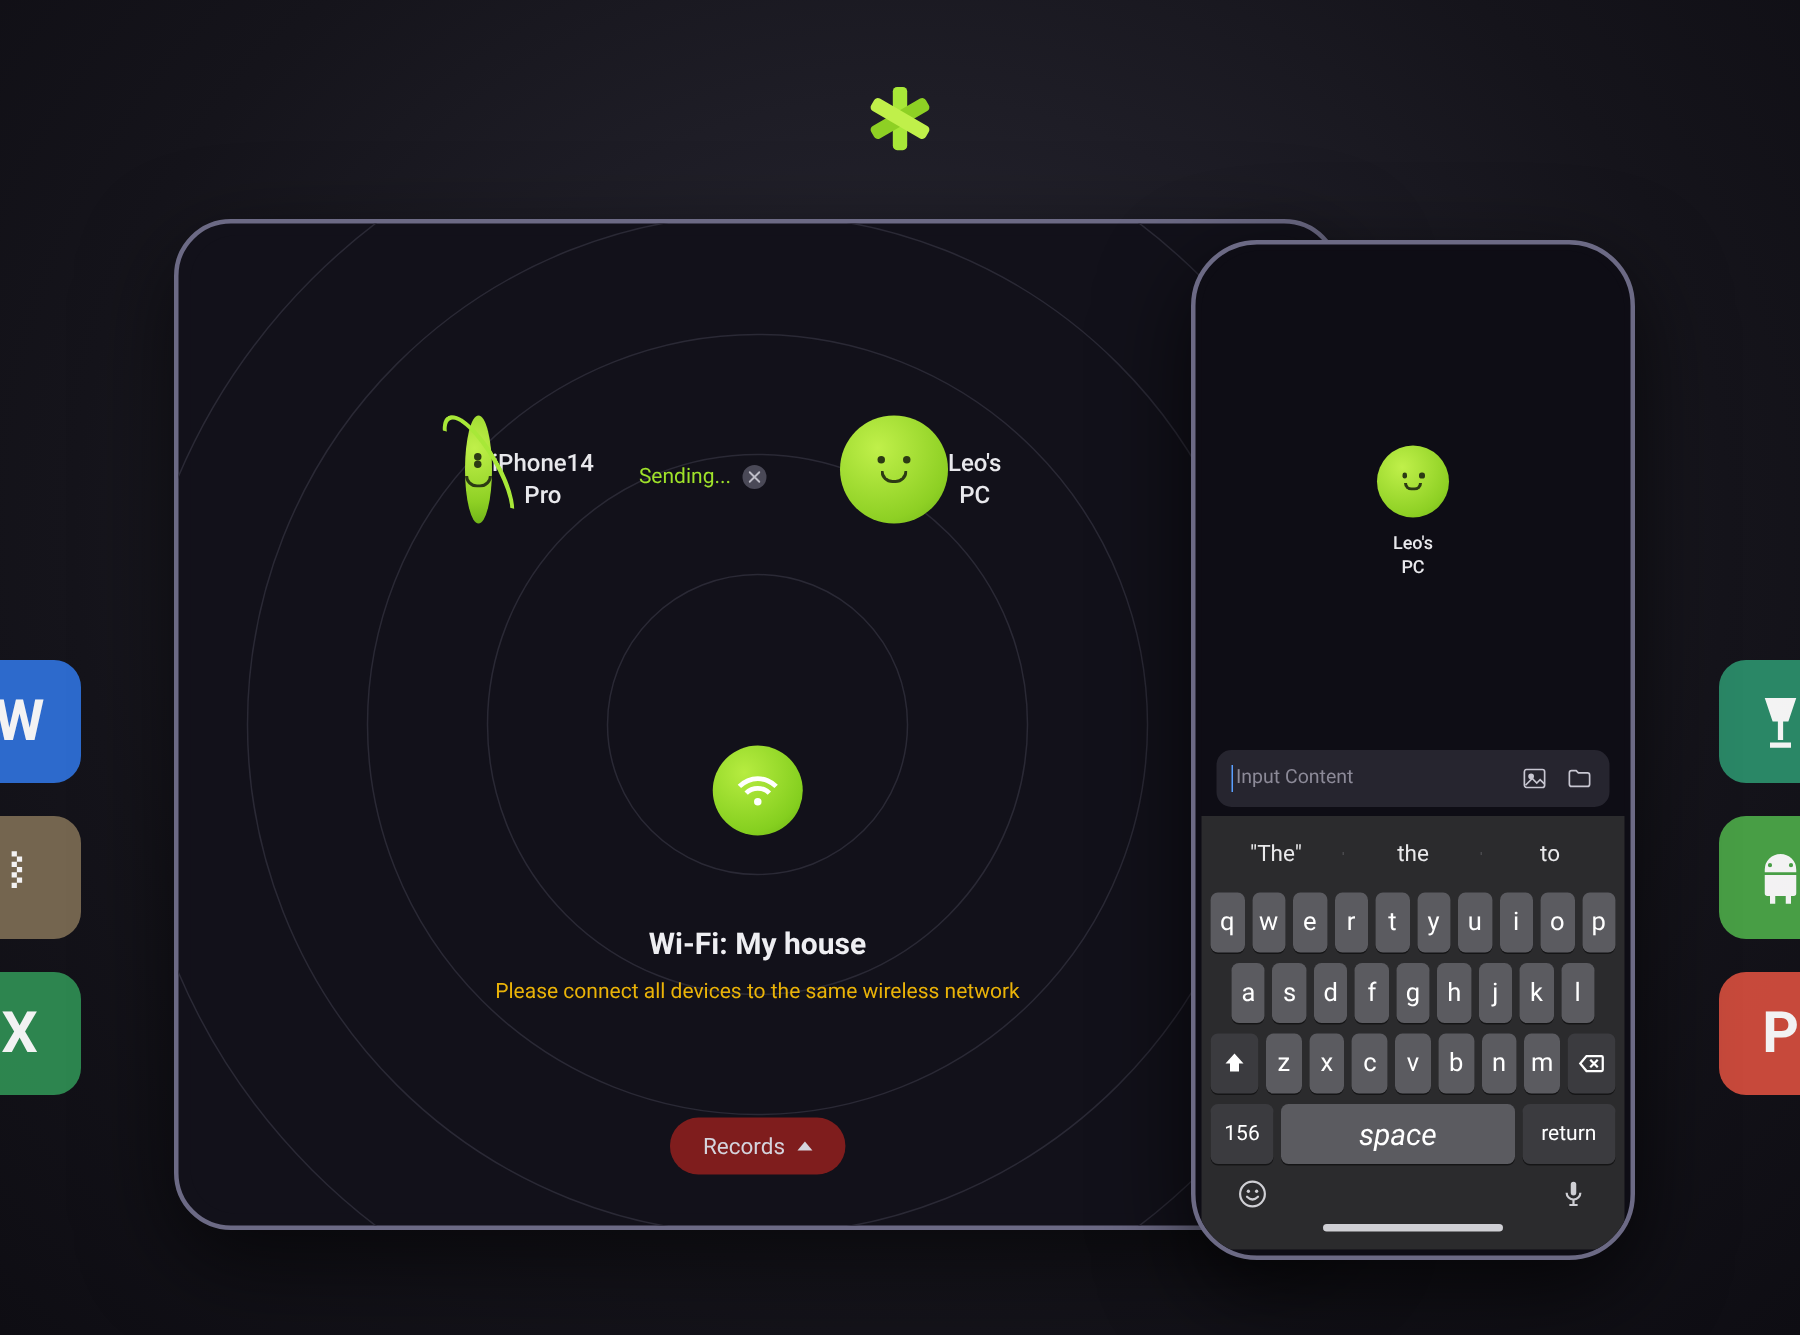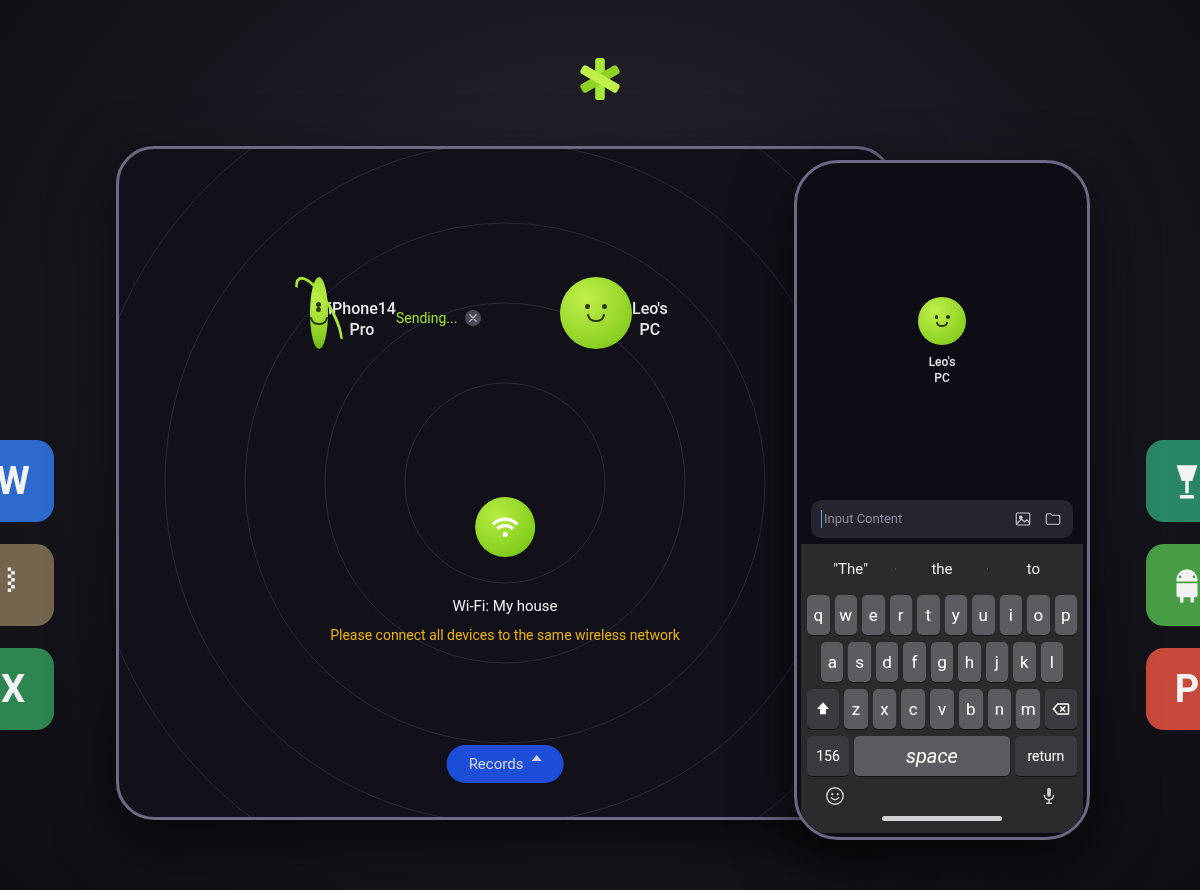--- a/index.html
+++ b/index.html
@@ -26,31 +26,31 @@
 
 .devices { position: absolute; top: 120px; left: 0; right: 0; display: flex; justify-content: center; gap: 110px; }
 .device { display: flex; flex-direction: row; align-items: center; width: 140px; }
 .device-avatar { width: 72px; height: 72px; border-radius: 50%; background: radial-gradient(circle at 35% 30%, #c0f04a, #8ed024 70%, #6fb318); display: flex; align-items: center; justify-content: center; position: relative; }
 .device-avatar.progress::after { content: ""; position: absolute; inset: -5px; border-radius: 50%; border: 3px solid transparent; border-top-color: #a8e838; border-right-color: #a8e838; transform: rotate(-30deg); }
 .face { font-size: 0; }
 .face .eye { display: inline-block; width: 5px; height: 5px; background: #2c3a14; border-radius: 50%; margin: 0 6px; }
 .face .mouth { display: block; width: 18px; height: 8px; border: 2.5px solid #2c3a14; border-top: none; border-radius: 0 0 12px 12px; margin: 5px auto 0; }
 .device-name { margin-top: 14px; font-size: 16px; font-weight: 500; text-align: center; line-height: 1.3; color: #e8e8ec; }
 .device-status { margin-top: 10px; display: flex; align-items: center; gap: 8px; }
-.device-status .txt { color: #9fe22a; font-size: 14px; }
+.device-status .txt { color: #9fe22a; font-size: 14px; margin-left: 30px; }
 .device-status .cancel { width: 16px; height: 16px; border-radius: 50%; background: #4a4957; display: flex; align-items: center; justify-content: center; cursor: pointer; }
 .device-status .cancel svg { width: 8px; height: 8px; }
 
 .wifi-center { position: absolute; top: 340px; left: 50%; transform: translateX(-50%); display: flex; flex-direction: column; align-items: center; }
 .wifi-circle { width: 60px; height: 60px; border-radius: 50%; background: radial-gradient(circle at 35% 30%, #b6ec40, #85cf1f 70%, #69b012); display: flex; align-items: center; justify-content: center; }
 .wifi-circle svg { width: 30px; height: 30px; fill: #fff; }
-.wifi-name { margin-top: 40px; font-size: 15px; font-weight: 400; color: #eeeef2; }
+.wifi-name { margin-top: 60px; font-size: 20px; font-weight: 700; color: #eeeef2; }
 .wifi-hint { margin-top: 12px; font-size: 14px; color: #eab308; }
 
-.records-btn { position: absolute; bottom: 26px; left: 50%; transform: translateX(-50%); background: #1d4ed8; color: #d5d4dd; padding: 10px 22px; border-radius: 22px; font-size: 15px; display: flex; align-items: flex-start; gap: 8px; cursor: pointer; }
+.records-btn { position: absolute; bottom: 26px; left: 50%; transform: translateX(-50%); background: #7f1d1d; color: #d5d4dd; padding: 10px 22px; border-radius: 22px; font-size: 15px; display: flex; align-items: center; gap: 8px; cursor: pointer; }
 .records-btn .caret { width: 0; height: 0; border-left: 5px solid transparent; border-right: 5px solid transparent; border-bottom: 6px solid #d5d4dd; }
 
 
 .phone { position: absolute; top: 160px; right: 110px; width: 296px; height: 680px; border-radius: 44px; background: #0e0d15; border: 3px solid #6c6a85; box-shadow: 0 20px 60px rgba(0,0,0,0.7); z-index: 3; overflow: hidden; }
 .phone-inner { position: absolute; inset: 4px; border-radius: 40px; background: #0e0d15; display: flex; flex-direction: column; }
 .phone-top { flex: 1; position: relative; }
 .phone-device { position: absolute; top: 130px; left: 50%; transform: translateX(-50%); display: flex; flex-direction: column; align-items: center; }
 .phone-device .device-avatar { width: 48px; height: 48px; }
 .phone-device .face .eye { width: 3.5px; height: 3.5px; margin: 0 4px; }
 .phone-device .face .mouth { width: 12px; height: 5px; border-width: 2px; margin-top: 3px; }

